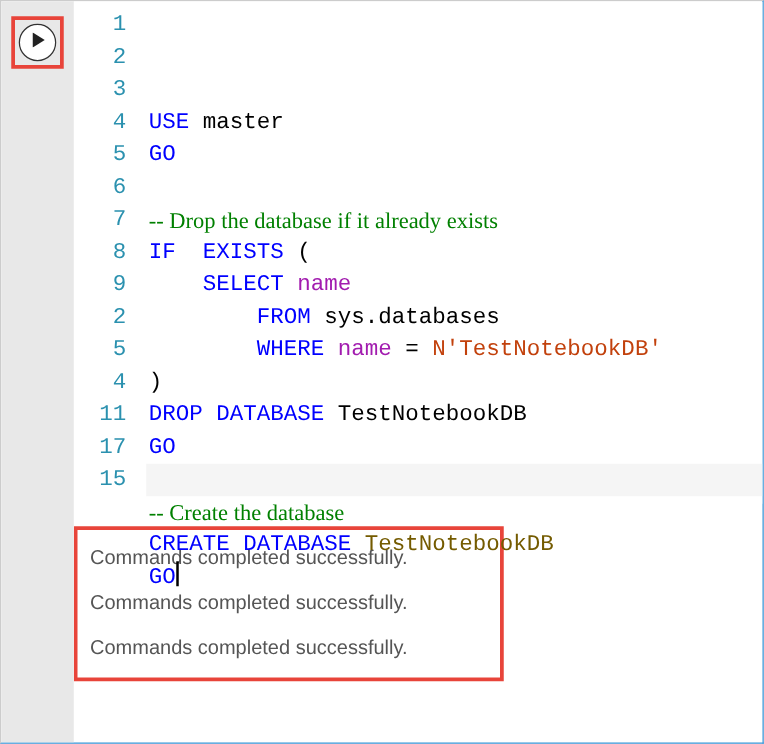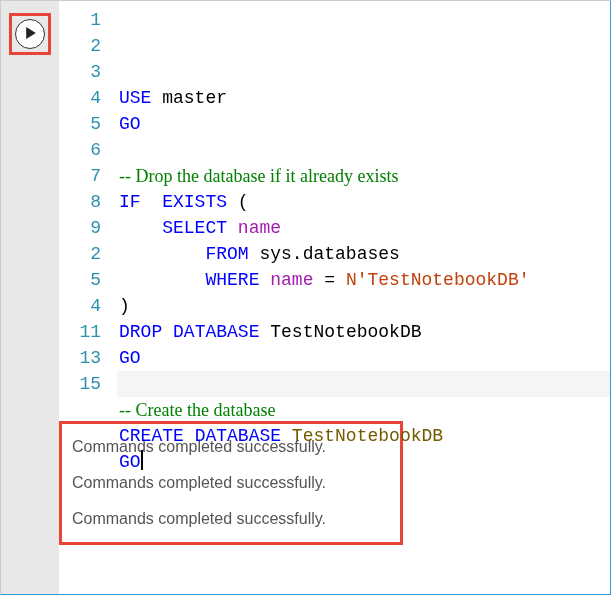--- a/index.html
+++ b/index.html
@@ -139,21 +139,21 @@
           <div>4</div>
           <div>5</div>
           <div>6</div>
           <div>7</div>
           <div>8</div>
           <div>9</div>
           <div>2</div>
           <div>5</div>
           <div>4</div>
           <div>11</div>
-          <div>13</div>
+          <div>17</div>
           <div>15</div>
         </div>
       <div class="code-lines" id="code-lines">
         <div class="current-line-bg"></div>
       <div class="line"><span class="tok-kw">USE</span><span> </span><span class="tok-id">master</span></div><div class="line"><span class="tok-kw">GO</span></div><div class="line">&nbsp;</div><div class="line"><span class="tok-cm">-- Drop the database if it already exists</span></div><div class="line"><span class="tok-kw">IF</span><span>  </span><span class="tok-kw">EXISTS</span><span> (</span></div><div class="line"><span>    </span><span class="tok-kw">SELECT</span><span> </span><span class="tok-fn">name</span></div><div class="line"><span>        </span><span class="tok-kw">FROM</span><span class="tok-id"> sys.databases</span></div><div class="line"><span>        </span><span class="tok-kw">WHERE</span><span> </span><span class="tok-fn">name</span><span> = </span><span class="tok-str">N'TestNotebookDB'</span></div><div class="line"><span>)</span></div><div class="line"><span class="tok-kw">DROP</span><span> </span><span class="tok-kw">DATABASE</span><span> </span><span class="tok-id">TestNotebookDB</span></div><div class="line"><span class="tok-kw">GO</span></div><div class="line">&nbsp;</div><div class="line"><span class="tok-cm">-- Create the database</span></div><div class="line"><span class="tok-kw">CREATE</span><span> </span><span class="tok-kw">DATABASE</span><span> </span><span class="tok-obj">TestNotebookDB</span></div><div class="line"><span class="tok-kw">GO</span><span class="caret"></span></div></div>
     </div>
 
     <div class="output-section">
       <div class="output-area" id="output-area">
           <div class="msg">Commands completed successfully.</div>

